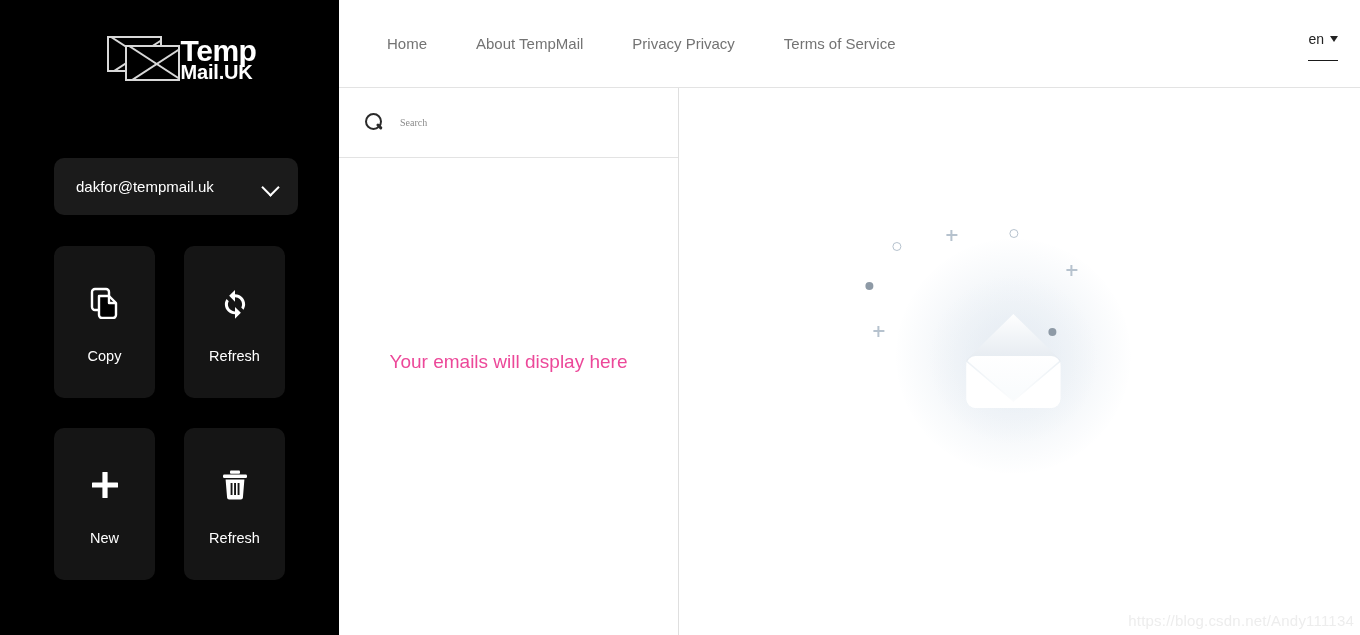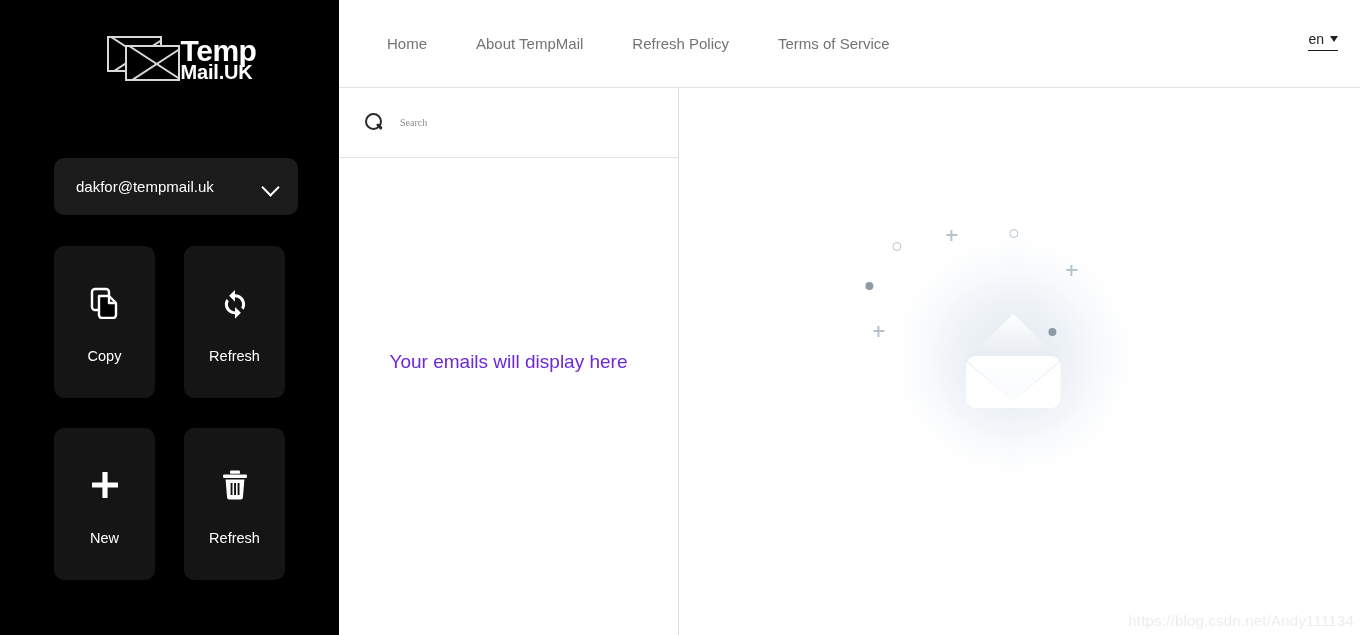--- a/index.html
+++ b/index.html
@@ -83,21 +83,21 @@
     display: flex; align-items: center; position: relative;
   }
   .navlinks { display: flex; align-items: center; padding-left: 48px; gap: 0; }
   .navlink {
     font-size: 15px; color: #737373; text-decoration: none;
     padding: 6px 0; margin-right: 49px; white-space: nowrap; cursor: pointer;
   }
   .lang {
     position: absolute; right: 22px; top: 31px;
     display: flex; align-items: center; gap: 6px;
-    border-bottom: 1.6px solid #1a1a1a; padding-bottom: 3px; cursor: pointer;
+    border-bottom: 1.6px solid #1a1a1a; padding-bottom: 13px; cursor: pointer;
   }
   .lang .code { font-size: 14px; color: #222; }
   .lang .tri {
     width: 0; height: 0; border-left: 4.5px solid transparent;
     border-right: 4.5px solid transparent; border-top: 6px solid #222;
   }
 
   .body-row { display: flex; height: 547px; }
   .listcol { width: 340px; flex: 0 0 340px; border-right: 1px solid #dfdfdf; position: relative; }
   .searchbar {
@@ -116,21 +116,21 @@
   }
   .srch-input {
     border: none; outline: none; font-size: 10px;
     font-family: Liberation Serif, serif; color: #333;
     background: transparent; width: 240px;
   }
   .srch-input::placeholder { color: #8b8b8b; }
   .empty-msg {
     position: absolute; left: 0; top: 0; width: 100%; height: 100%;
     display: flex; align-items: center; justify-content: center;
-    font-size: 19px; color: #6d28d9; pointer-events: none;
+    font-size: 19px; color: #ec4899; pointer-events: none;
   }
 
   .viewcol { flex: 1; position: relative; }
 
   
   .illus { position: absolute; left: 50%; top: 50%; transform: translate(-52%,-52%); width: 330px; height: 300px; }
   .glow {
     position: absolute; left: 50%; top: 50%; transform: translate(-50%,-50%);
     width: 235px; height: 235px; border-radius: 50%;
     background: radial-gradient(circle, rgba(232,238,244,0.95) 0%, rgba(240,244,248,0.6) 48%, rgba(255,255,255,0) 72%);
@@ -234,21 +234,21 @@
 
     </div>
   </aside>
 
   <section class="main">
 
     <nav class="topnav">
       <div class="navlinks">
         <a class="navlink">Home</a>
         <a class="navlink">About TempMail</a>
-        <a class="navlink">Refresh Policy</a>
+        <a class="navlink">Privacy Privacy</a>
         <a class="navlink">Terms of Service</a>
       </div>
       <div class="lang">
         <span class="code">en</span>
         <span class="tri"></span>
       </div>
     </nav>
 
     <div class="body-row">
 

